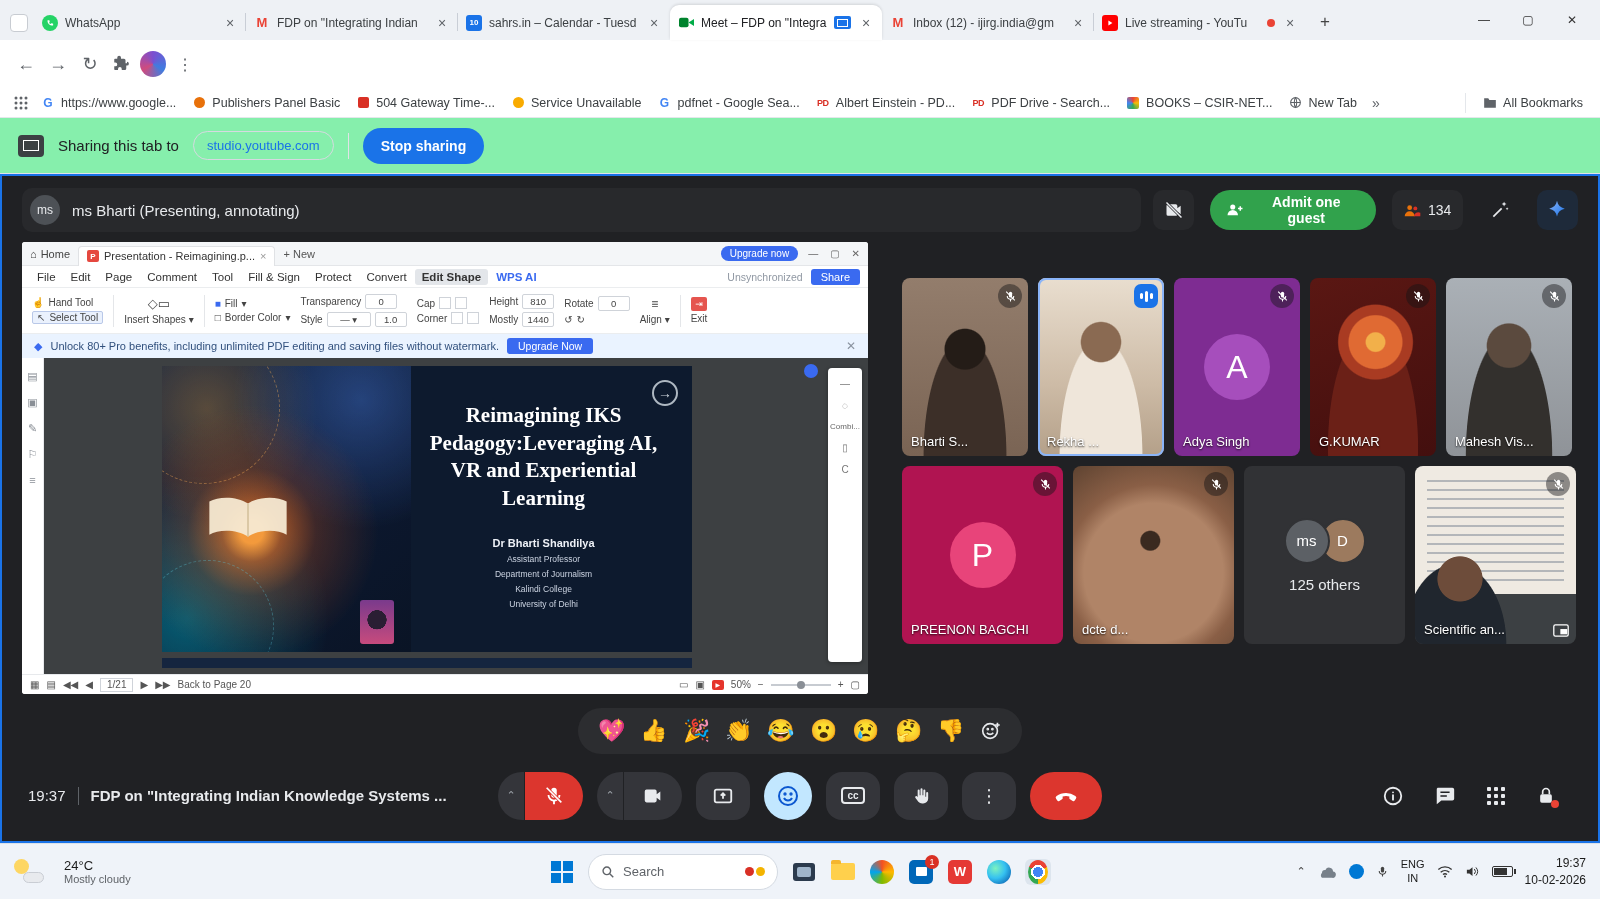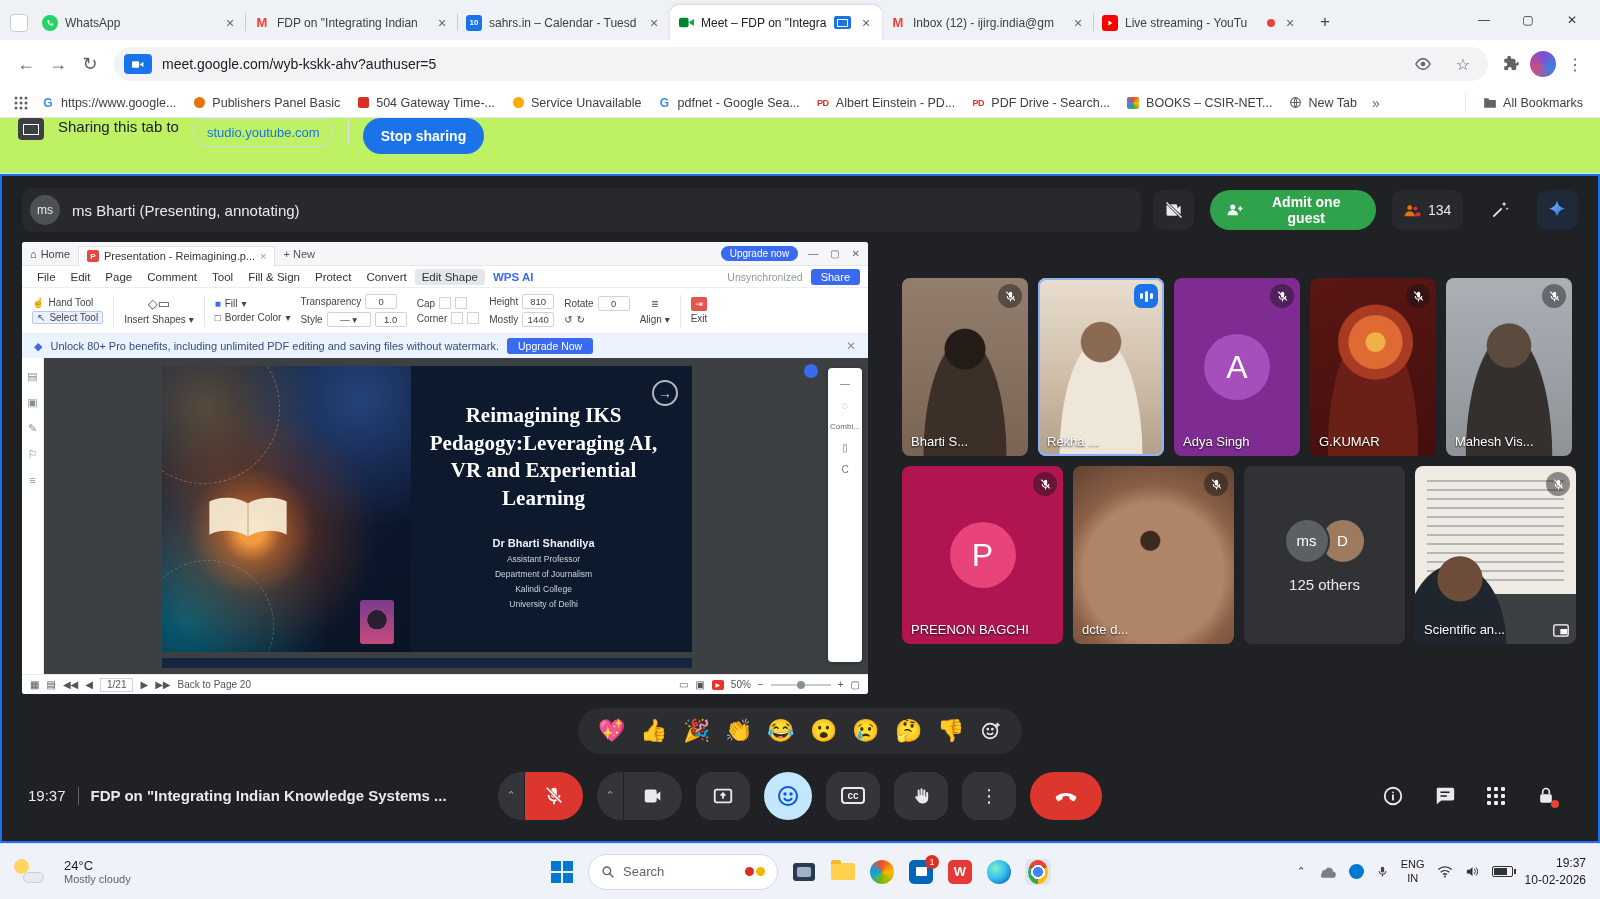--- a/index.html
+++ b/index.html
@@ -43,21 +43,21 @@
 .ic-g { color:#4285f4; font-size:12px; }
 .ic-orange { background:#e8710a; border-radius:50%; width:11px; height:11px; }
 .ic-red { background:#d93025; border-radius:2px; width:11px; height:11px; }
 .ic-warn { background:#f9ab00; border-radius:50%; width:11px; height:11px; }
 .ic-pd { color:#d93025; font-size:9px; letter-spacing:-.5px; }
 .ic-multi { width:12px; height:12px; border-radius:2px; background:conic-gradient(#ea4335,#fbbc04,#34a853,#4285f4,#ea4335); }
 .bm-chev { color:#5f6368; font-size:14px; padding:0 6px; }
 .bm-right { margin-left:auto; display:flex; align-items:center; gap:6px; border-left:1px solid #e4e7eb; padding-left:10px; }
 
 
-.share-banner { height:56px; background:#bef264; border-bottom:1px solid #e0e3e7; display:flex; align-items:flex-start; gap:14px; padding:0 18px; flex:none; }
+.share-banner { height:56px; background:#86efac; border-bottom:1px solid #e0e3e7; display:flex; align-items:center; gap:14px; padding:0 18px; flex:none; }
 .screen-ic { width:26px; height:22px; background:#3c4043; border-radius:4px; display:flex; align-items:center; justify-content:center; }
 .screen-ic::after { content:""; width:14px; height:9px; border:1.5px solid #fff; }
 .sb-text { font-size:15px; color:#202124; }
 .site-pill { border:1px solid #d5dae0; border-radius:16px; padding:6px 13px; color:var(--accent-blue); font-size:13px; font-weight:normal; }
 .sb-div { width:1px; height:26px; background:#e0e3e7; }
 .stop-btn { background:var(--accent-blue); color:#fff; border-radius:19px; padding:10px 18px; font-size:14px; font-weight:bold; border:none; }
 
 
 .meet { height:669px; flex:none; background:var(--meet-bg); border:2px solid var(--accent-blue); padding:12px 20px 0 20px; display:flex; flex-direction:column; color:#e8eaed; }
 .meet-header { height:44px; display:flex; align-items:center; gap:12px; margin-bottom:10px; flex:none; }
@@ -77,21 +77,21 @@
 .wps-titlebar { height:24px; background:#f4f6f8; display:flex; align-items:center; gap:8px; padding:0 8px; font-size:11px; border-bottom:1px solid #e4e6e9; flex:none; }
 .wps-hometab { display:flex; align-items:center; gap:4px; color:#444; }
 .wps-doctab { height:20px; background:#fff; border:1px solid #e0e2e5; border-bottom:none; border-radius:4px 4px 0 0; display:flex; align-items:center; gap:5px; padding:0 8px; margin-top:4px; }
 .pdf-ic { width:12px; height:12px; background:#e5483f; border-radius:2px; color:#fff; font-size:8px; font-weight:bold; display:flex; align-items:center; justify-content:center; }
 .wps-new { color:#555; }
 .wps-tb-right { margin-left:auto; display:flex; align-items:center; gap:10px; }
 .wps-upgrade { background:#3a6af0; color:#fff; border-radius:10px; padding:2px 9px; font-size:10px; }
 .wps-winctl { color:#666; font-size:10px; display:flex; gap:12px; }
 .wps-menubar { height:22px; display:flex; align-items:center; gap:1px; padding:0 8px; font-size:11.5px; border-bottom:1px solid #ebedef; flex:none; }
 .wm { padding:2px 7px; border-radius:3px; color:#333; }
-.wm.active { background:#e3e6ea; font-weight:normal; }
+.wm.active { background:#e3e6ea; font-weight:bold; }
 .wm.ai { color:#3a6af0; font-weight:bold; }
 .wps-mb-right { margin-left:auto; display:flex; align-items:center; gap:8px; }
 .unsync { color:#9098a3; font-size:10.5px; }
 .wps-share { background:#3a6af0; color:#fff; border-radius:3px; padding:2px 10px; font-size:11px; }
 .wps-toolbar { height:46px; display:flex; align-items:center; gap:10px; padding:0 10px; border-bottom:1px solid #ebedef; font-size:10px; color:#444; flex:none; }
 .wt-col { display:flex; flex-direction:column; gap:3px; }
 .wt-row { display:flex; align-items:center; gap:4px; }
 .wt-sel { border:1px solid #b9c8e8; background:#eaf1fd; border-radius:2px; padding:0 4px; }
 .wt-sep { width:1px; height:32px; background:#e4e6e9; }
 .wt-box { border:1px solid #cfd3d9; border-radius:2px; min-width:32px; height:15px; display:inline-flex; align-items:center; justify-content:center; padding:0 3px; background:#fff; font-size:9.5px; }
@@ -305,37 +305,20 @@
     <span>—</span>
     <span>▢</span>
     <span>✕</span>
   </div>
 </div>
 
 <div class="chrome-toolbar">
   <div class="nav-btn">←</div>
   <div class="nav-btn">→</div>
   <div class="nav-btn">↻</div>
-  <div class="urlbar">
-    <span class="cam-chip">
-      <svg width="12" height="9" viewBox="0 0 22 14">
-          <rect x="0" y="1" width="13" height="12" rx="2" fill="#fff"></rect>
-          <path d="M14 7l7-4.5v9z" fill="#fff"></path>
-        </svg>
-    </span>
-    <span class="url-text">meet.google.com/wyb-kskk-ahv?authuser=5</span>
-    <span style="margin-left:auto"></span>
-    <span class="tb-icon">
-      <svg width="18" height="18" viewBox="0 0 24 24" fill="none" stroke="#5f6368" stroke-width="2">
-          <path d="M12 5C6.5 5 2.5 12 2.5 12S6.5 19 12 19s9.5-7 9.5-7S17.5 5 12 5z"></path>
-          <circle cx="12" cy="12" r="3" fill="#5f6368" stroke="none"></circle>
-        </svg>
-    </span>
-    <span class="tb-icon">☆</span>
-  </div>
   <div class="tb-icon">
     <svg width="18" height="18" viewBox="0 0 24 24" fill="#5f6368">
         <path d="M20 11h-2V7a2 2 0 0 0-2-2h-4V3.5a2.5 2.5 0 0 0-5 0V5H4a1 1 0 0 0-1 1v4h1.5a2.5 2.5 0 0 1 0 5H3v4a1 1 0 0 0 1 1h4v-1.5a2.5 2.5 0 0 1 5 0V20h4a2 2 0 0 0 2-2v-4h1a2.5 2.5 0 0 0 0-5z"></path>
       </svg>
   </div>
   <div class="profile-avatar"></div>
   <div class="tb-icon">⋮</div>
 </div>
 
 <div class="bookmarks">

